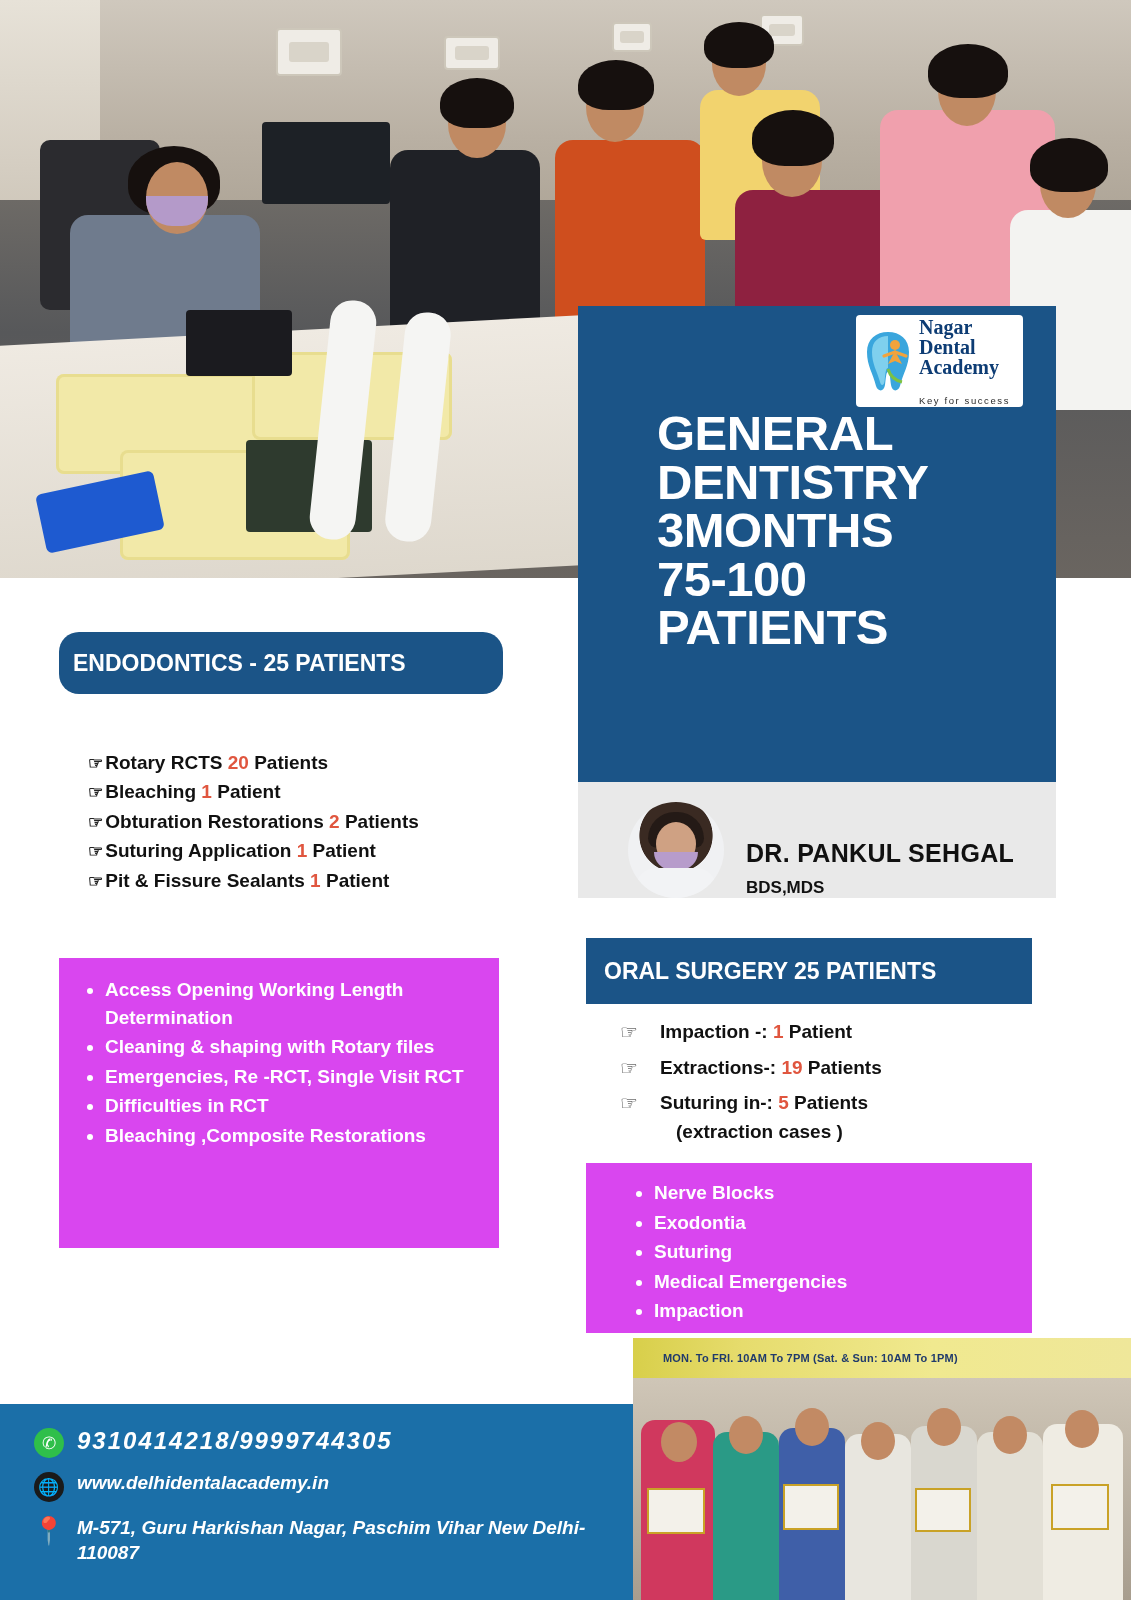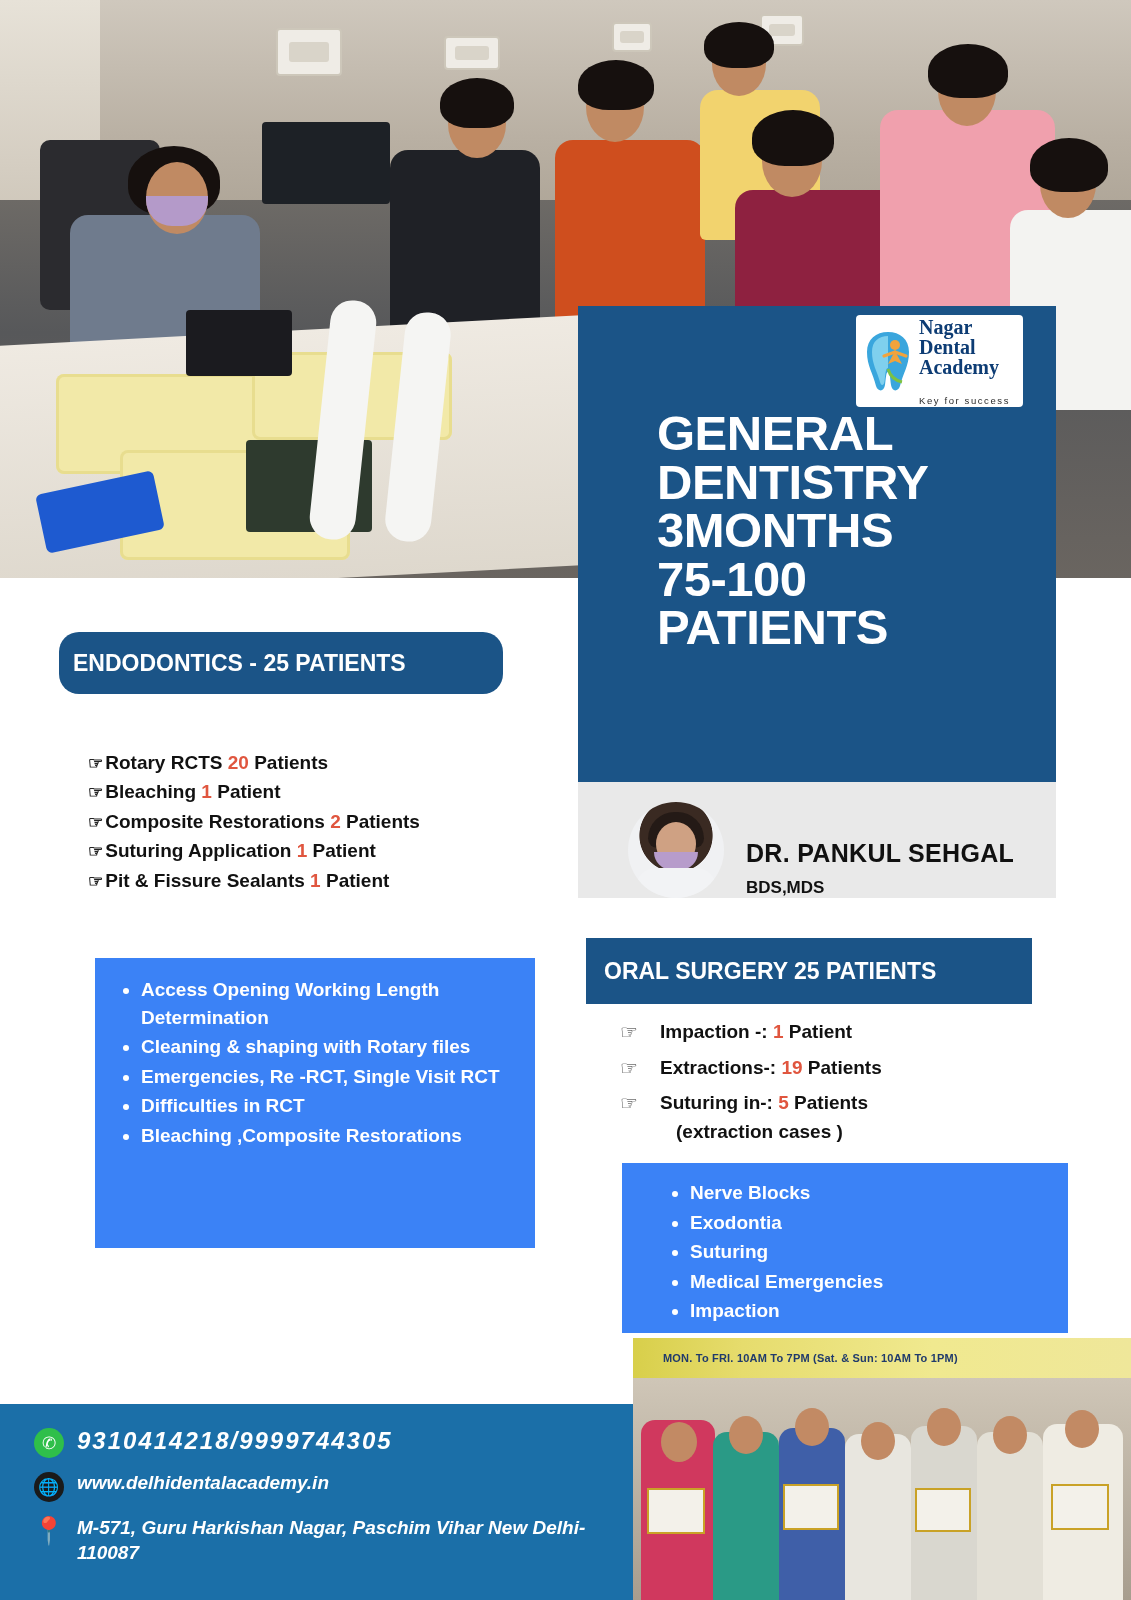--- a/index.html
+++ b/index.html
@@ -116,21 +116,21 @@
   .endo-list { position:absolute; left:88px; top:748px; width:420px; }
   .endo-item {
     font-size:19px; font-weight:bold; color:#111; line-height:1.55;
     white-space:nowrap;
   }
   .hand { color:#222; font-size:17px; margin-right:2px; }
   .num { color:#e0563f; }
 
   
   .dark-box {
-    position:absolute; background:#3b82f6; color:#ffffff;margin-left:36px;
+    position:absolute; background:#d946ef; color:#ffffff;
   }
   .box-endo { left:59px; top:958px; width:440px; height:290px; }
   .box-oral { left:586px; top:1163px; width:446px; height:170px; }
   .dark-box ul { margin: 18px 0 0 46px; }
   .box-oral ul { margin-top: 16px; margin-left: 68px; }
   .dark-box li {
     font-size:19px; font-weight:bold; line-height:1.45; margin-bottom:2px;
   }
   .box-endo li { margin-bottom: 2px; }
 
@@ -277,21 +277,21 @@
   <div class="bar bar-endo">ENDODONTICS - 25 PATIENTS</div>
 
   <div class="endo-list">
     <div class="endo-item">
       <span class="hand">☞</span><span>Rotary RCTS</span>&nbsp;<span class="num">20</span>&nbsp;<span>Patients</span>
     </div>
     <div class="endo-item">
       <span class="hand">☞</span><span>Bleaching</span>&nbsp;<span class="num">1</span>&nbsp;<span>Patient</span>
     </div>
     <div class="endo-item">
-      <span class="hand">☞</span><span>Composite Restorations</span>&nbsp;<span class="num">2</span>&nbsp;<span>Patients</span>
+      <span class="hand">☞</span><span>Obturation Restorations</span>&nbsp;<span class="num">2</span>&nbsp;<span>Patients</span>
     </div>
     <div class="endo-item">
       <span class="hand">☞</span><span>Suturing Application</span>&nbsp;<span class="num">1</span>&nbsp;<span>Patient</span>
     </div>
     <div class="endo-item">
       <span class="hand">☞</span><span>Pit &amp; Fissure Sealants</span>&nbsp;<span class="num">1</span>&nbsp;<span>Patient</span>
     </div>
   </div>
 
   <div class="dark-box box-endo">

